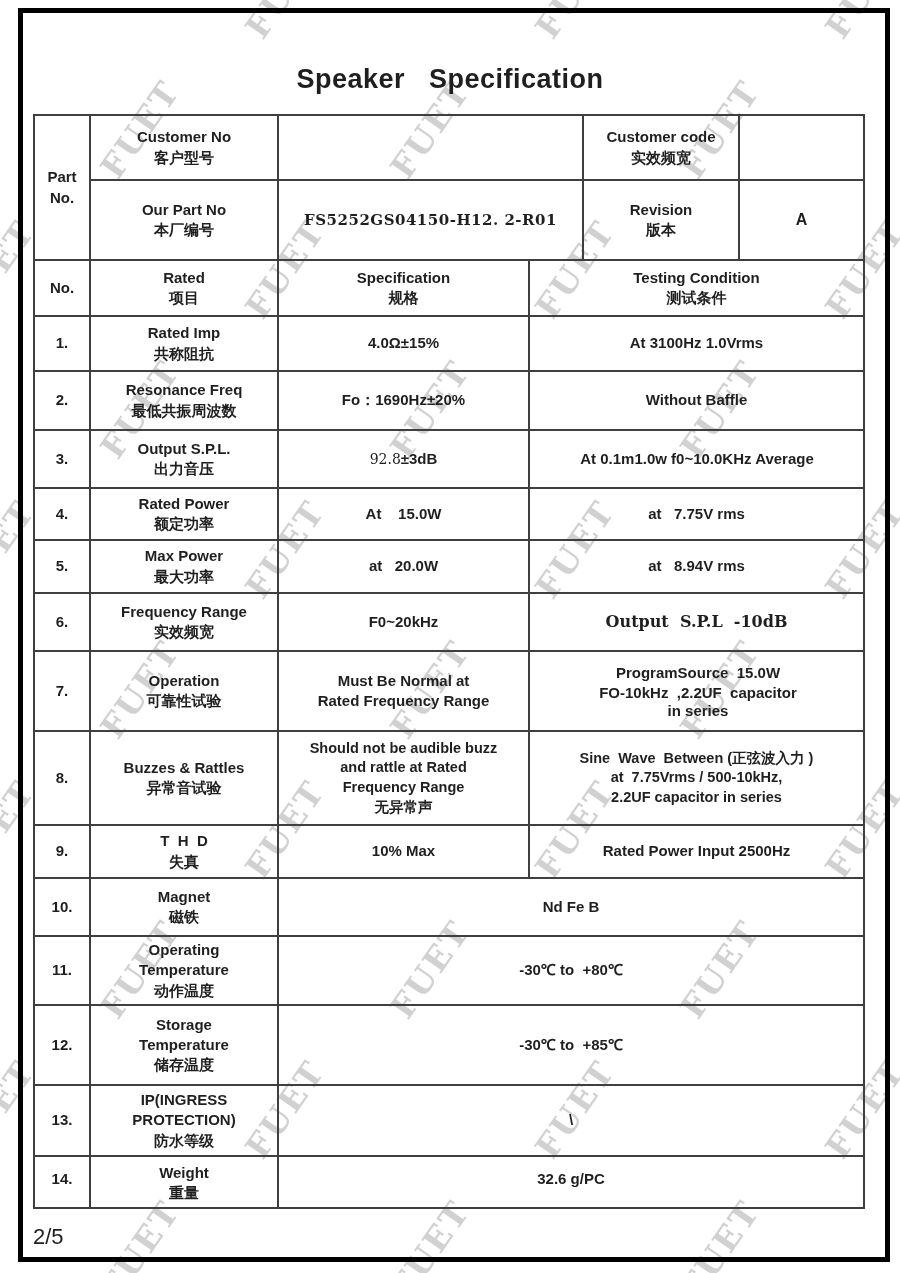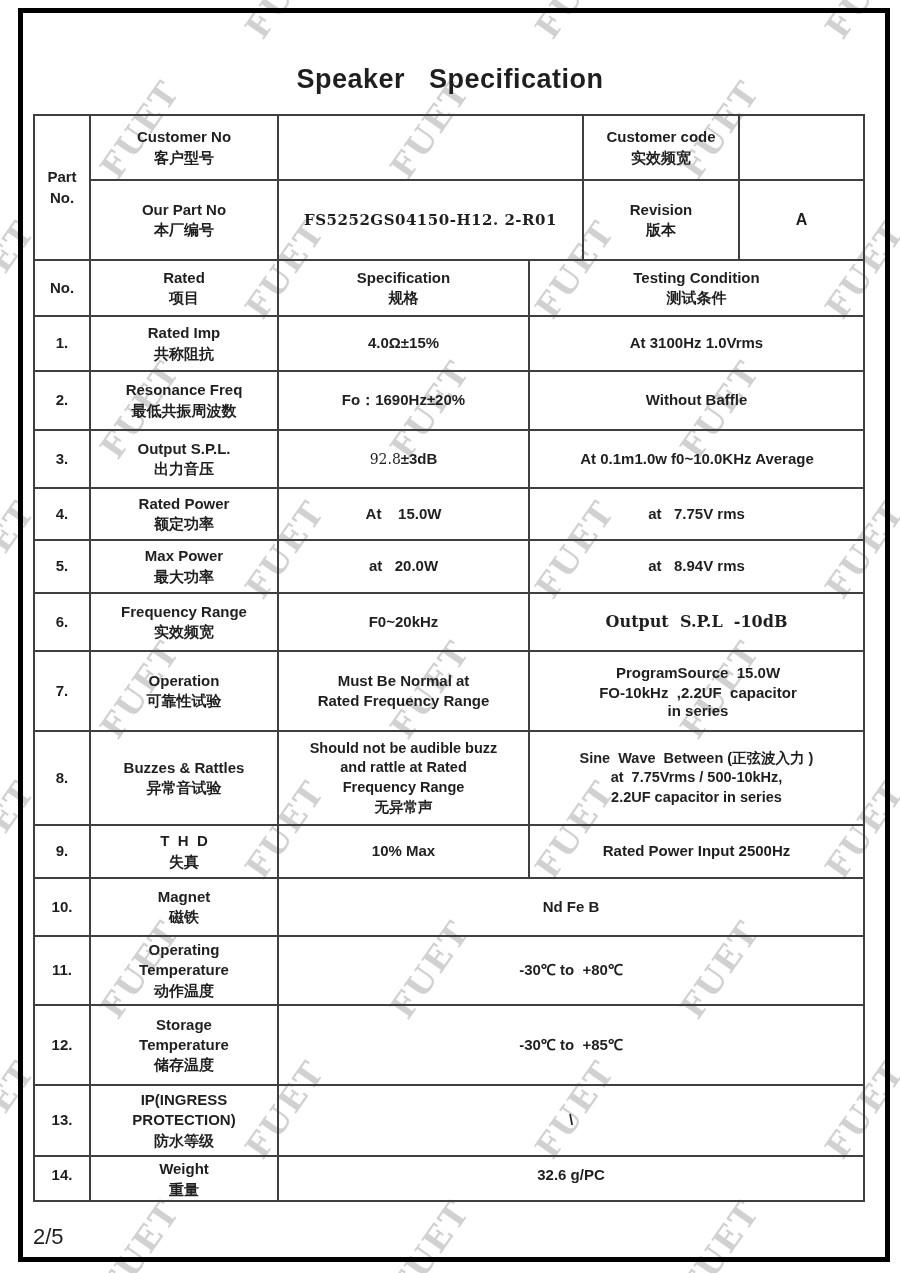--- a/index.html
+++ b/index.html
@@ -246,21 +246,21 @@
       </tr>
 
       <tr style="height:71px">
         <td>13.</td>
         <td class="ml small-item">IP(INGRESS
 PROTECTION)
 防水等级</td>
         <td colspan="4" class="left">\</td>
       </tr>
 
-      <tr style="height:45px">
+      <tr style="height:52px">
         <td class="valign-b">14.</td>
         <td class="ml valign-t">Weight
 重量</td>
         <td colspan="4" class="left valign-b">32.6 g/PC</td>
       </tr>
     </tbody>
       </table>
 
     <div class="footer">2/5</div>
   </div>

